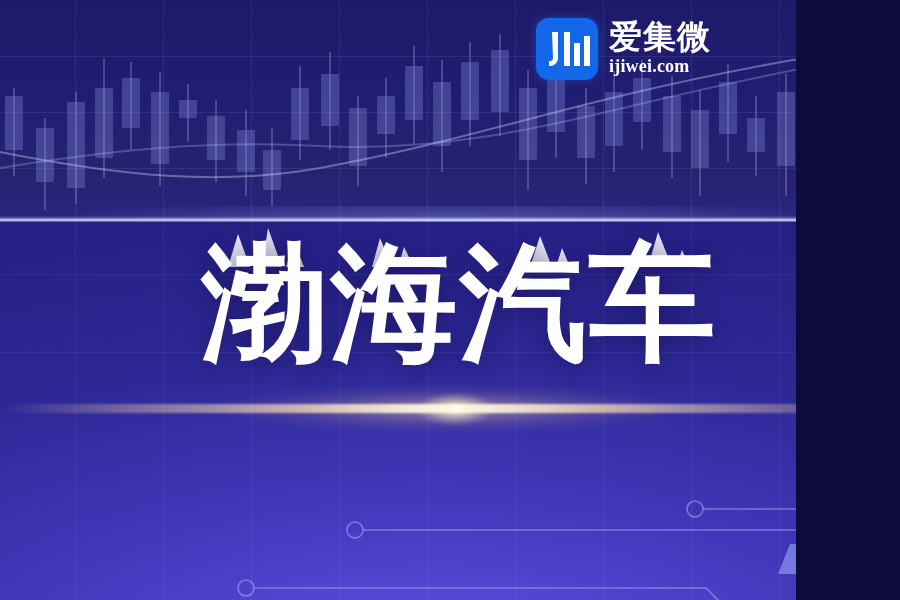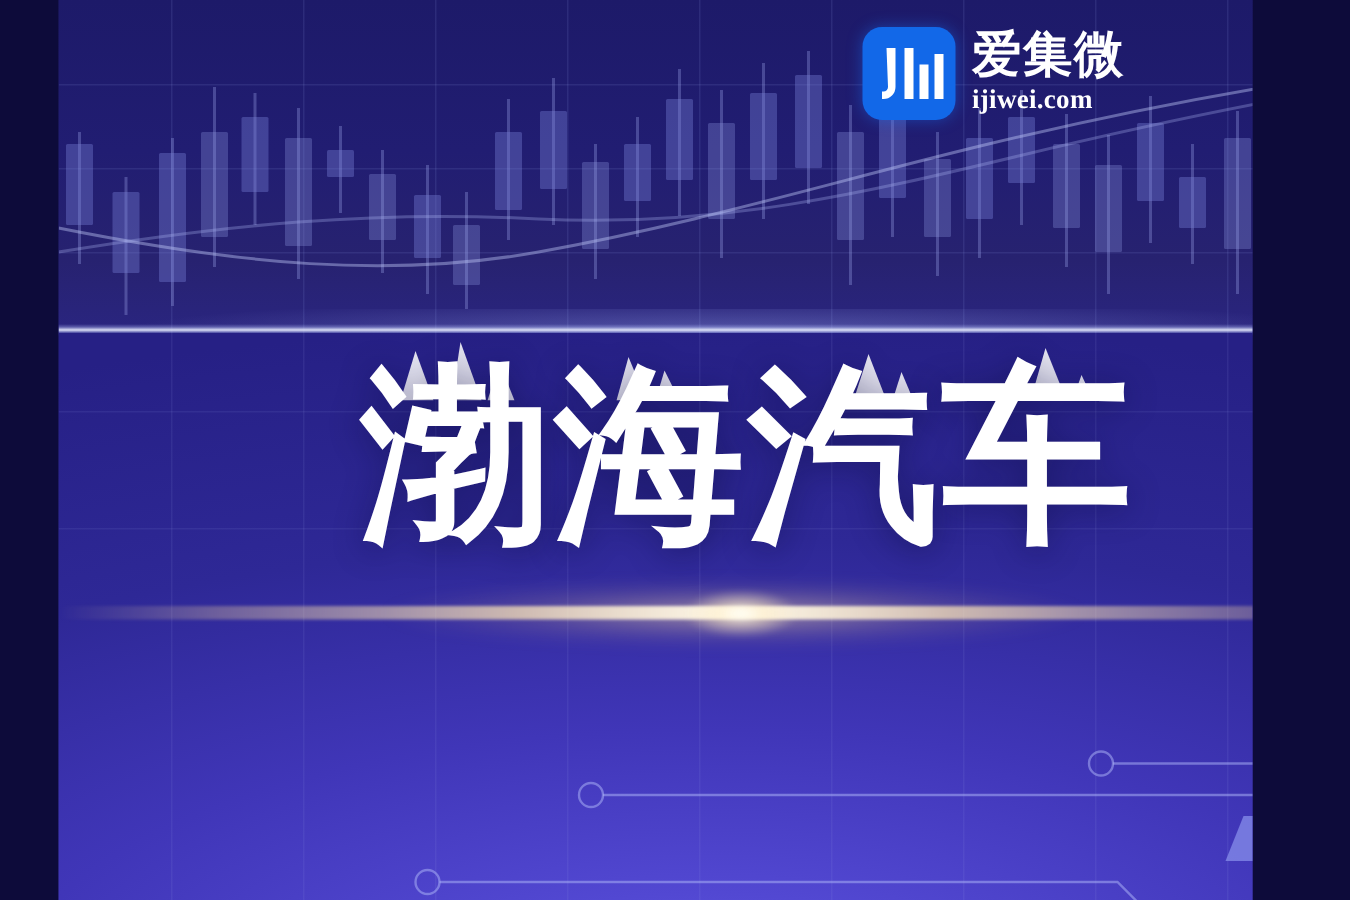--- a/index.html
+++ b/index.html
@@ -5,21 +5,20 @@
 <style>
   html,body{margin:0;padding:0;background:#0d0b3a;}
   *{box-sizing:border-box;}
   .stage{
     position:relative;
     width:796px;height:600px;
     overflow:hidden;
     font-family:"Liberation Sans","DejaVu Sans",sans-serif;
     background:
       radial-gradient(120% 95% at 50% 100%, #5a4fd4 0%, #4a3fc2 18%, #2f2a93 48%, #221e73 72%, #1b1861 100%);
-    margin-left: 39px;
   }
 
   
   .upper{
     position:absolute;left:0;top:0;width:900px;height:222px;
     background:linear-gradient(180deg,#1d1a69 0%, #211d72 45%, #272270 78%, #2a2580 100%);
     overflow:hidden;
   }
   .grid-v,.grid-h{position:absolute;background:rgba(150,160,235,.13);}
   .grid-v{width:1px;top:0;bottom:0;}

